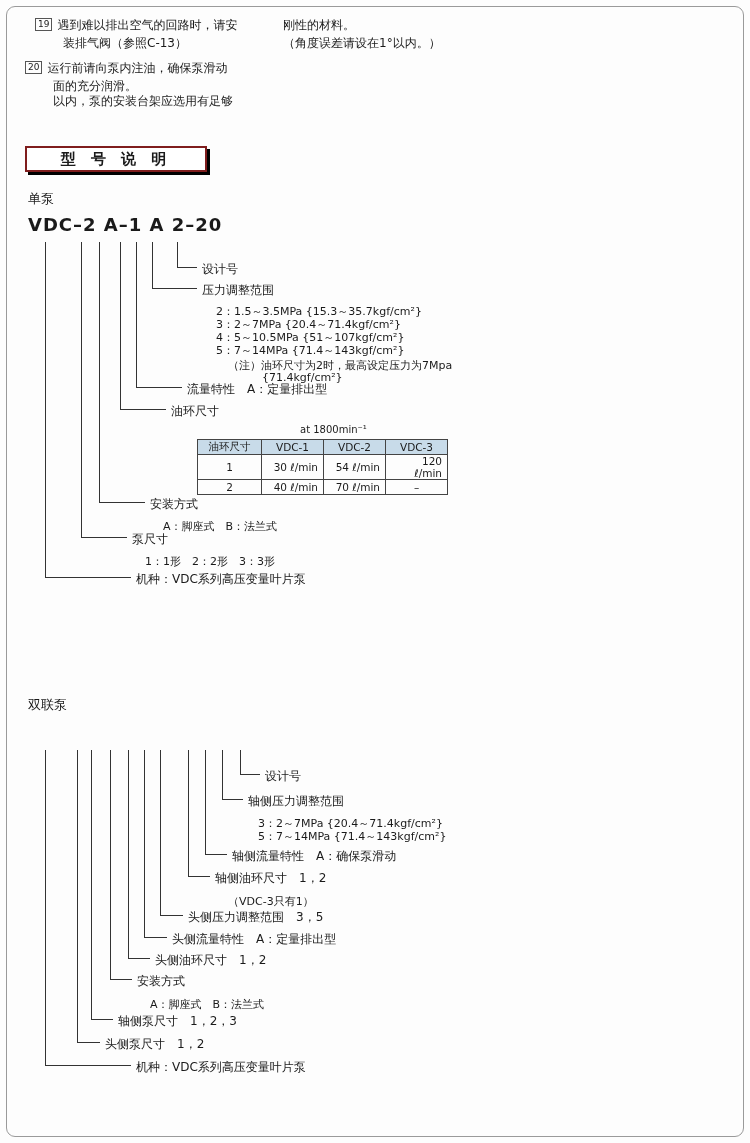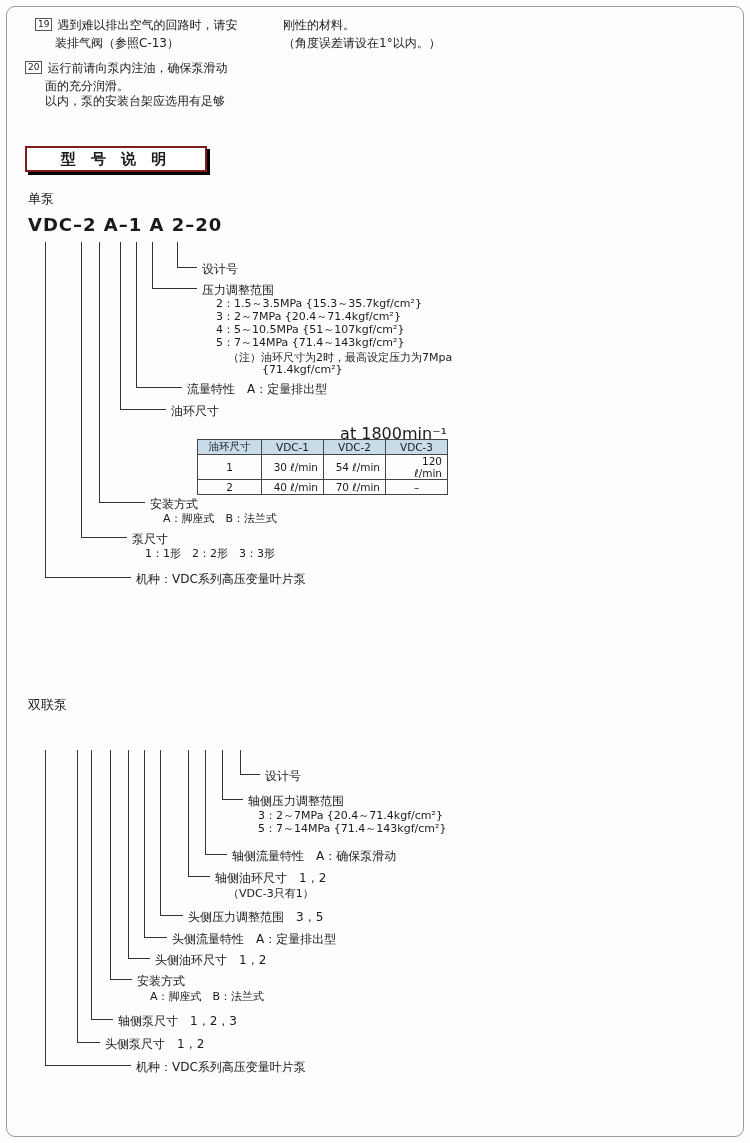--- a/index.html
+++ b/index.html
@@ -4,32 +4,32 @@
 <style>
   * { margin:0; padding:0; box-sizing:border-box; }
   html,body { background:#ffffff; }
   body { font-family:"DejaVu Sans","Liberation Sans",sans-serif; color:#1a1a1a; }
   .page { position:relative; width:750px; height:1143px; background:#fdfdfd; overflow:hidden; }
   .frame { position:absolute; left:6px; top:6px; width:738px; height:1131px;
            border:1px solid #9a9a9a; border-radius:9px; }
   .note { position:absolute; font-size:12px; line-height:18px; white-space:nowrap; }
   .note-num { display:inline-block; border:1px solid #555; font-size:9px; line-height:11px;
               padding:0 2px; margin-right:5px; vertical-align:2px; }
-  .note-line2 { margin-left:20px; }
+  .note-line2 { margin-left:28px; }
   .section-header { position:absolute; left:25px; top:146px; width:182px; height:26px;
                     border:2px solid #7f1d1d; box-shadow:3px 3px 0 #000; background:#fff;
                     display:flex; align-items:center; justify-content:center;
                     font-weight:bold; font-size:15px; letter-spacing:5px; }
   .pump-heading { position:absolute; font-size:13px; white-space:nowrap;text-align:right; }
   .model-code { position:absolute; font-size:18px; font-weight:700; letter-spacing:1px; white-space:nowrap; }
   .conn { position:absolute; border-left:1px solid #333; border-bottom:1px solid #333; }
   .callout { position:absolute; font-size:12px; white-space:nowrap; }
-  .sub { position:absolute; font-size:11px; white-space:nowrap; }
+  .sub { position:absolute; font-size:11px; white-space:nowrap;margin-top:8px; }
   .table-caption { position:absolute; left:300px; top:424px; width:147px;
-                   text-align:right; font-size:16px; }
+                   text-align:left; font-size:10px; }
   .ring-table { position:absolute; left:197px; top:439px; border-collapse:collapse;
                 font-size:10.5px; }
   .ring-table th, .ring-table td { border:1px solid #444; height:15px; padding:0 5px; }
   .ring-table th { background:#c8dbe9; font-weight:normal; text-align:center; }
   .ring-table th:nth-child(1) { width:64px; }
   .ring-table th:nth-child(2), .ring-table th:nth-child(3), .ring-table th:nth-child(4) { width:62px; }
   .ring-table td.c { text-align:center; }
   .ring-table td.r { text-align:right; }
 </style>
 </head>

